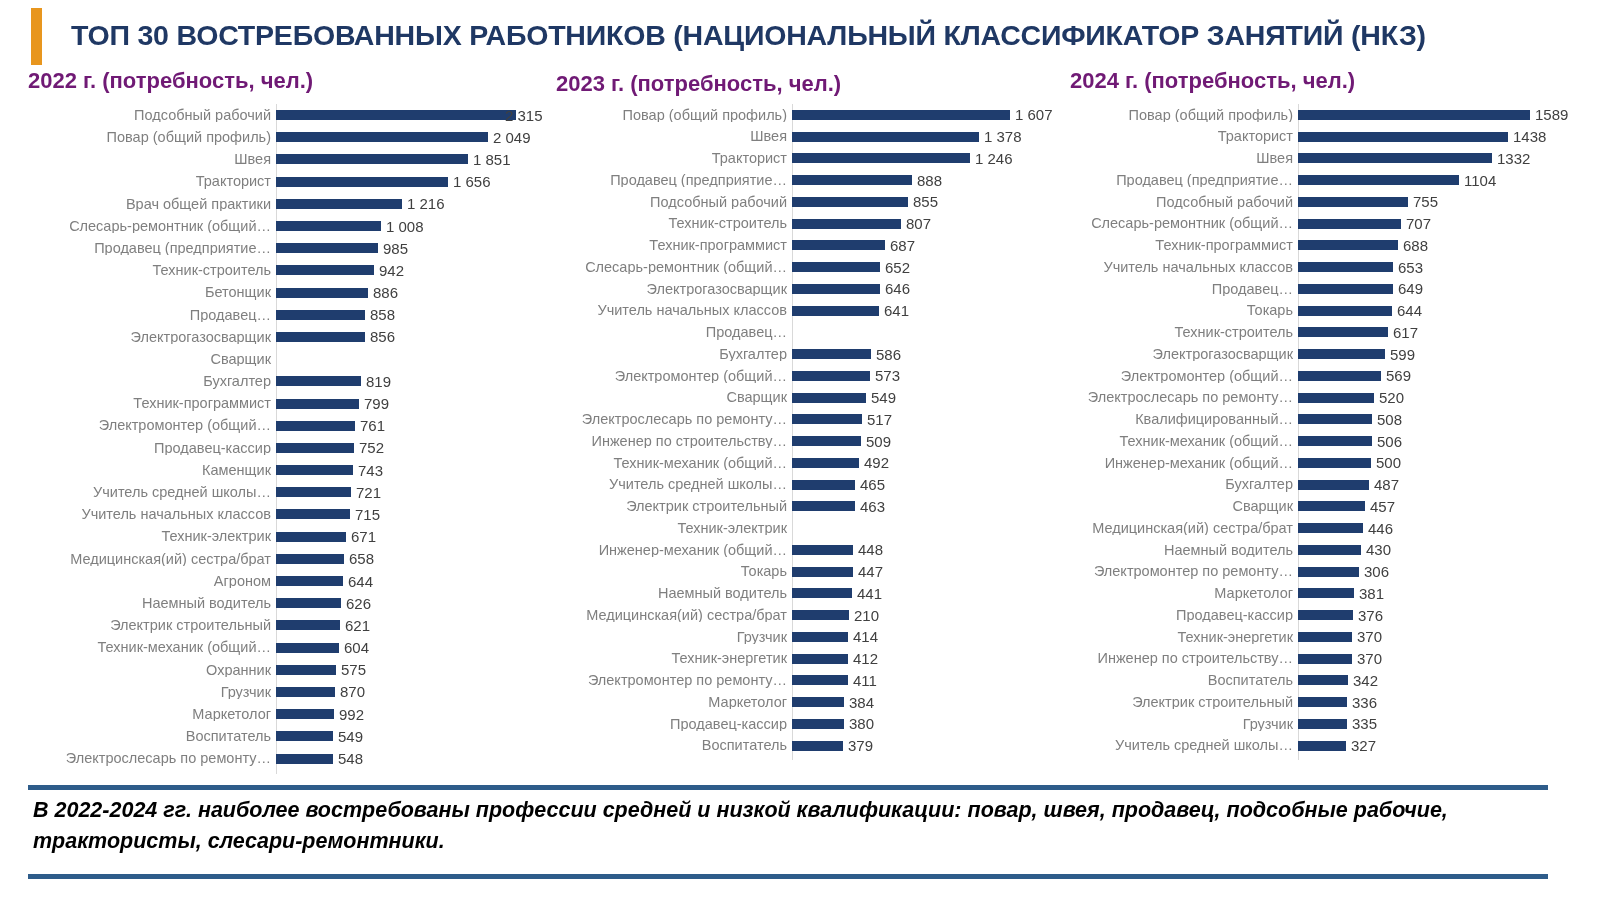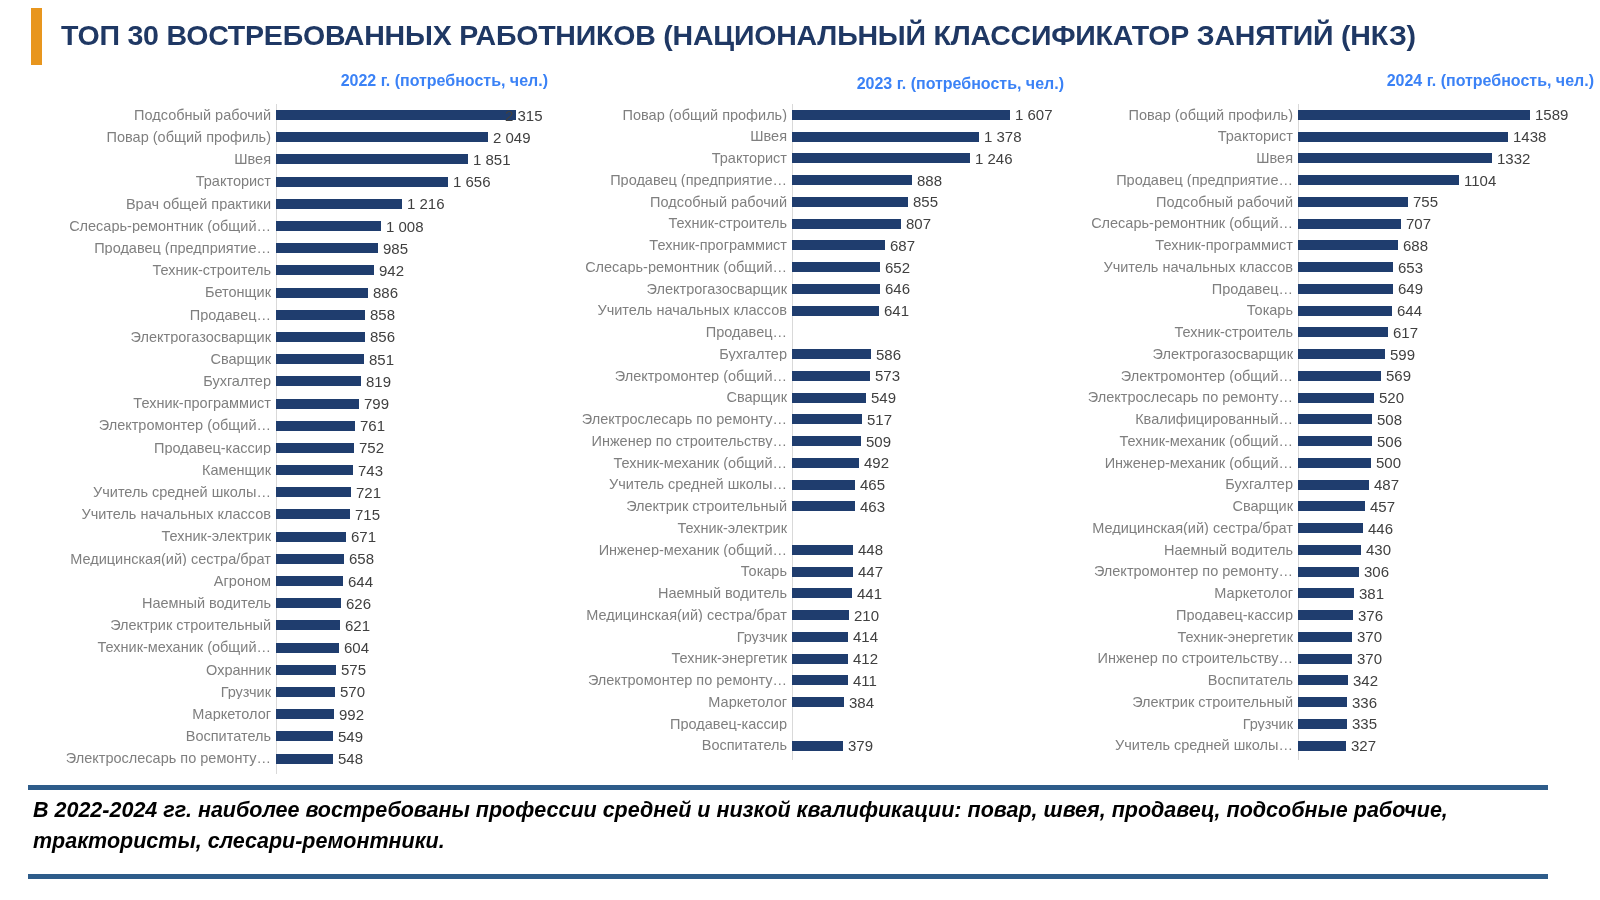--- a/index.html
+++ b/index.html
@@ -19,45 +19,45 @@
 
   
   .accent-bar {
     position: absolute;
     left: 31px; top: 8px;
     width: 11px; height: 57px;
     background: #E8961E;
   }
   .slide-title {
     position: absolute;
-    left: 61px; top: 19px;
+    left: 71px; top: 19px;
     width: 1520px;
     font-size: 28.5px;
     font-weight: bold;
     color: #1F3864;
     letter-spacing: -0.2px;
     line-height: 1.15;
     white-space: nowrap;
   }
 
   
   .panel {
     position: absolute;
     top: 66px;
     height: 716px;
   }
   .panel-1 { left: 28px;   width: 520px; }
   .panel-2 { left: 556px;  width: 508px; }
   .panel-3 { left: 1070px; width: 524px; }
 
   .panel-title {
-    text-align: right;
-    font-size: 16px;
+    text-align: left;
+    font-size: 22px;
     font-weight: bold;
-    color: #3b82f6;
+    color: #701a75;
     height: 34px;
     line-height: 30px;
     white-space: nowrap;
   }
   .panel-2 .panel-title { padding-top: 3px; }
 
   .rows {
     position: relative;
     padding-top: 4px;
   }
@@ -223,24 +223,20 @@
         </div>
         <div class="row">
           <div class="row-label">Электрогазосварщик</div>
           <div class="bar-zone">
             <div class="bar" style="width: 89px; background: rgb(31, 61, 110);"></div>
             <div class="bar-value">856</div>
           </div>
         </div>
         <div class="row">
           <div class="row-label">Сварщик</div>
-          <div class="bar-zone">
-            <div class="bar" style="width: 88px; background: rgb(31, 61, 110);"></div>
-            <div class="bar-value">851</div>
-          </div>
         </div>
         <div class="row">
           <div class="row-label">Бухгалтер</div>
           <div class="bar-zone">
             <div class="bar" style="width: 85px; background: rgb(31, 61, 110);"></div>
             <div class="bar-value">819</div>
           </div>
         </div>
         <div class="row">
           <div class="row-label">Техник-программист</div>
@@ -330,21 +326,21 @@
           <div class="row-label">Охранник</div>
           <div class="bar-zone">
             <div class="bar" style="width: 60px; background: rgb(31, 61, 110);"></div>
             <div class="bar-value">575</div>
           </div>
         </div>
         <div class="row">
           <div class="row-label">Грузчик</div>
           <div class="bar-zone">
             <div class="bar" style="width: 59px; background: rgb(31, 61, 110);"></div>
-            <div class="bar-value">570</div>
+            <div class="bar-value">870</div>
           </div>
         </div>
         <div class="row">
           <div class="row-label">Маркетолог</div>
           <div class="bar-zone">
             <div class="bar" style="width: 58px; background: rgb(31, 61, 110);"></div>
             <div class="bar-value">992</div>
           </div>
         </div>
         <div class="row">
@@ -551,20 +547,24 @@
         </div>
         <div class="row">
           <div class="row-label">Маркетолог</div>
           <div class="bar-zone">
             <div class="bar" style="width: 52px; background: rgb(31, 61, 110);"></div>
             <div class="bar-value">384</div>
           </div>
         </div>
         <div class="row">
           <div class="row-label">Продавец-кассир</div>
+          <div class="bar-zone">
+            <div class="bar" style="width: 52px; background: rgb(31, 61, 110);"></div>
+            <div class="bar-value">380</div>
+          </div>
         </div>
         <div class="row">
           <div class="row-label">Воспитатель</div>
           <div class="bar-zone">
             <div class="bar" style="width: 51px; background: rgb(31, 61, 110);"></div>
             <div class="bar-value">379</div>
           </div>
         </div>
       </div>
   </div>

